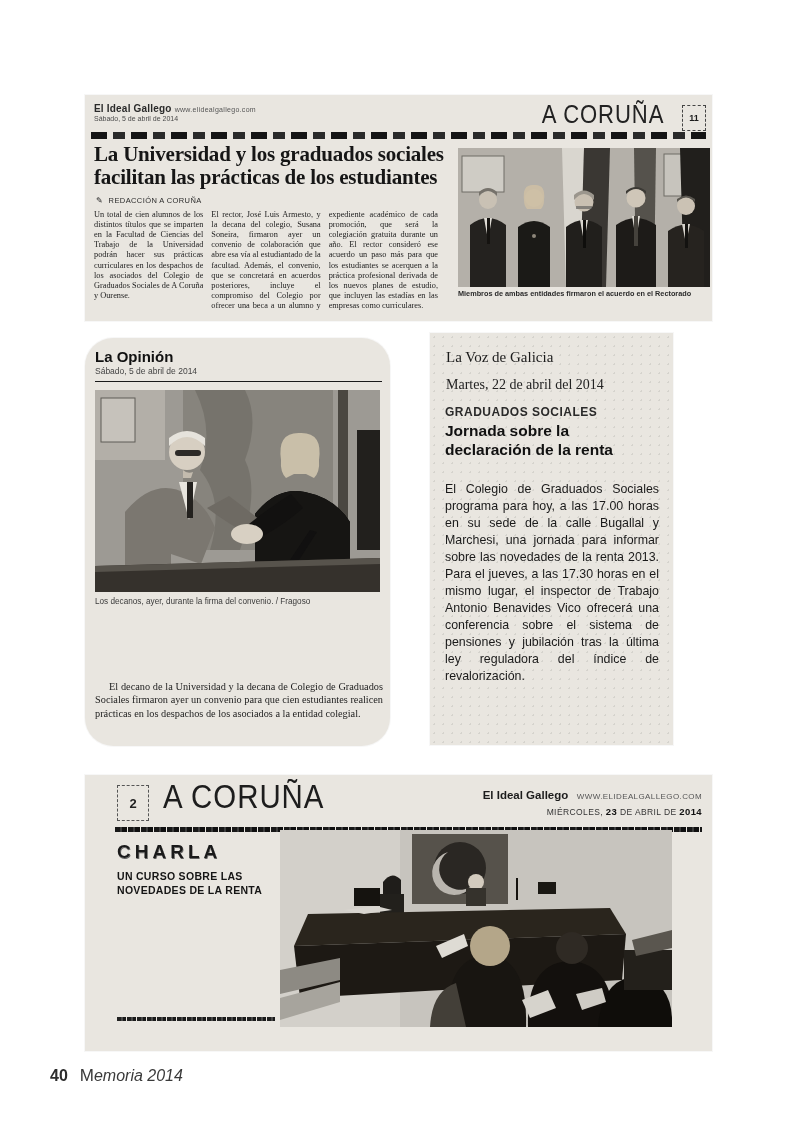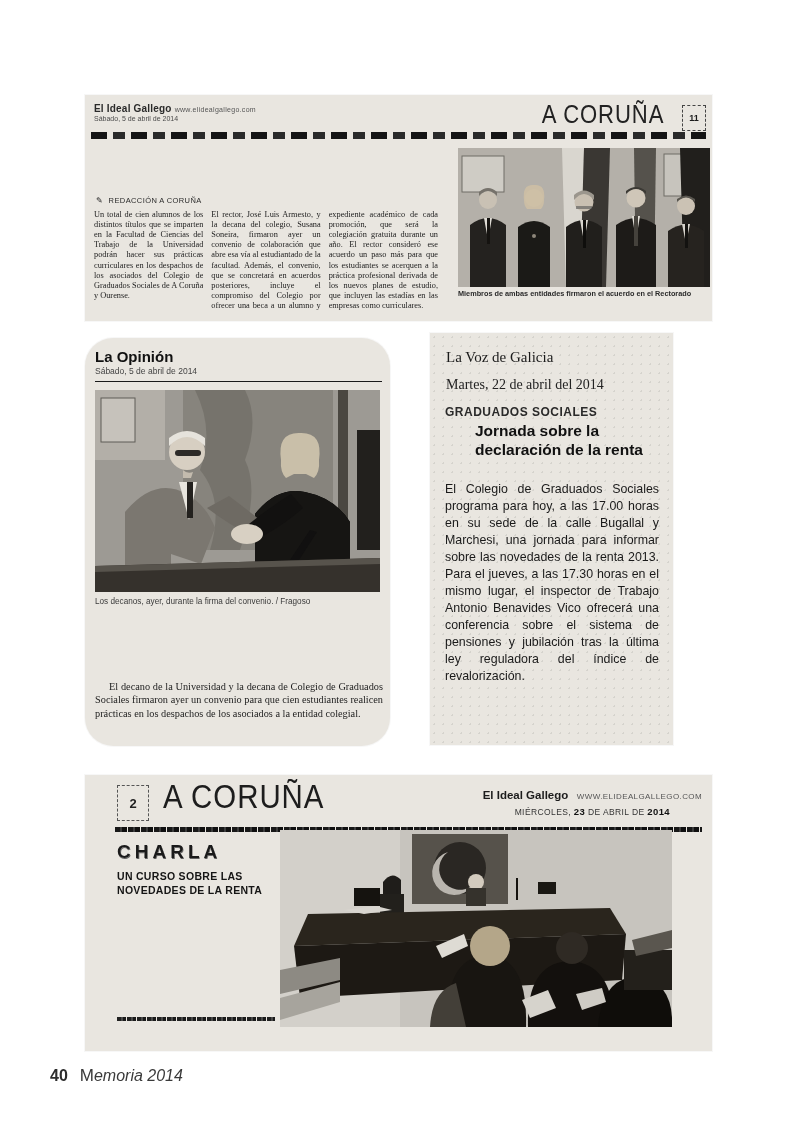--- a/index.html
+++ b/index.html
@@ -40,34 +40,34 @@
   .op-body{position:absolute;left:10px;top:342px;width:288px;font-family:"Liberation Serif",serif;
            font-size:10.3px;line-height:1.3;text-align:justify;color:#1d1d1d;text-indent:14px;}
 
   
   .clip-voz{left:430px;top:333px;width:243px;height:412px;
       background-image:radial-gradient(rgba(40,40,40,.10) 1px,transparent 1px);background-size:9px 9px;}
   .vz-masthead{position:absolute;left:16px;top:16px;font-family:"Liberation Serif",serif;font-size:15px;color:#1b1b1b;}
   .vz-date{position:absolute;left:16px;top:44px;font-family:"Liberation Serif",serif;font-size:14px;color:#222;}
   .vz-kicker{position:absolute;left:15px;top:72px;font-size:12px;font-weight:bold;letter-spacing:.5px;color:#2a2a2a;}
   .vz-headline{position:absolute;left:15px;top:88px;width:210px;font-size:15.5px;font-weight:bold;
-               line-height:1.25;color:#111;margin-left:30px;}
+               line-height:1.25;color:#111;}
   .vz-body{position:absolute;left:15px;top:148px;width:214px;font-size:12.4px;line-height:1.37;
            color:#1a1a1a;text-align:justify;}
 
   
   .clip-bot{left:85px;top:775px;width:627px;height:276px;}
   .cb-pagebox{position:absolute;left:32px;top:10px;width:30px;height:34px;border:1px dashed #555;
               display:flex;align-items:center;justify-content:center;font-size:13px;font-weight:bold;color:#222;}
   .cb-section{position:absolute;left:78px;top:4px;font-size:31px;letter-spacing:1px;color:#1d1d1d;
               transform:scale(.95,1.05);transform-origin:left top;}
   .cb-right{position:absolute;right:10px;top:10px;text-align:right;}
   .cb-masthead{font-size:11.5px;font-weight:bold;color:#1c1c1c;display:inline;}
   .cb-site{font-size:8px;color:#555;letter-spacing:.4px;display:inline;margin-left:4px;}
-  .cb-date{font-size:8.5px;color:#333;letter-spacing:.4px;margin-top:3px;text-align:center;}
+  .cb-date{font-size:8.5px;color:#333;letter-spacing:.4px;margin-top:3px;}
   .cb-date b{font-size:9.5px;color:#111;}
   .cb-rule{position:absolute;left:30px;right:10px;top:52px;height:5px;
       background:repeating-linear-gradient(90deg,#181818 0 5px,#3c3c3c 5px 7px,#101010 7px 12px,transparent 12px 13px);}
   .cb-kicker{position:absolute;left:32px;top:66px;font-size:19px;font-weight:800;letter-spacing:4px;color:#1a1a1a;
              text-shadow:0 0 1px #e9e6e0, .5px .5px 0 #555;}
   .cb-subhead{position:absolute;left:32px;top:94px;width:160px;font-size:10.5px;font-weight:bold;
               letter-spacing:.3px;line-height:1.35;color:#151515;}
   .cb-body{position:absolute;left:32px;top:126px;width:158px;font-size:9.8px;line-height:1.42;
            color:#222;text-align:justify;}
   .cb-rule2{position:absolute;left:32px;top:242px;width:158px;height:4px;
@@ -88,20 +88,21 @@
 
   <div class="clip clip-top">
     <div class="ct-masthead">
       <span>El Ideal Gallego</span>
       <span class="tiny">www.elidealgallego.com</span>
     </div>
     <div class="ct-date">Sábado, 5 de abril de 2014</div>
     <div class="ct-section">A CORUÑA</div>
     <div class="ct-pagenum">11</div>
     <div class="rule-dashes"></div>
+    <div class="ct-headline">La Universidad y los graduados sociales facilitan las prácticas de los estudiantes</div>
     <div class="ct-byline">
       <span class="icon">✎</span>
       <span>REDACCIÓN A CORUÑA</span>
     </div>
     <div class="ct-columns">
       <div class="ct-col">Un total de cien alumnos de los distintos títulos que se imparten en la Facultad de Ciencias del Trabajo de la Universidad podrán hacer sus prácticas curriculares en los despachos de los asociados del Colegio de Graduados Sociales de A Coruña y Ourense.</div>
       <div class="ct-col">El rector, José Luis Armesto, y la decana del colegio, Susana Soneira, firmaron ayer un convenio de colaboración que abre esa vía al estudiantado de la facultad. Además, el convenio, que se concretará en acuerdos posteriores, incluye el compromiso del Colegio por ofrecer una beca a un alumno y un premio al mejor</div>
       <div class="ct-col">expediente académico de cada promoción, que será la colegiación gratuita durante un año. El rector consideró ese acuerdo un paso más para que los estudiantes se acerquen a la práctica profesional derivada de los nuevos planes de estudio, que incluyen las estadías en las empresas como curriculares.</div>
     </div>
     <div class="ct-photo">

